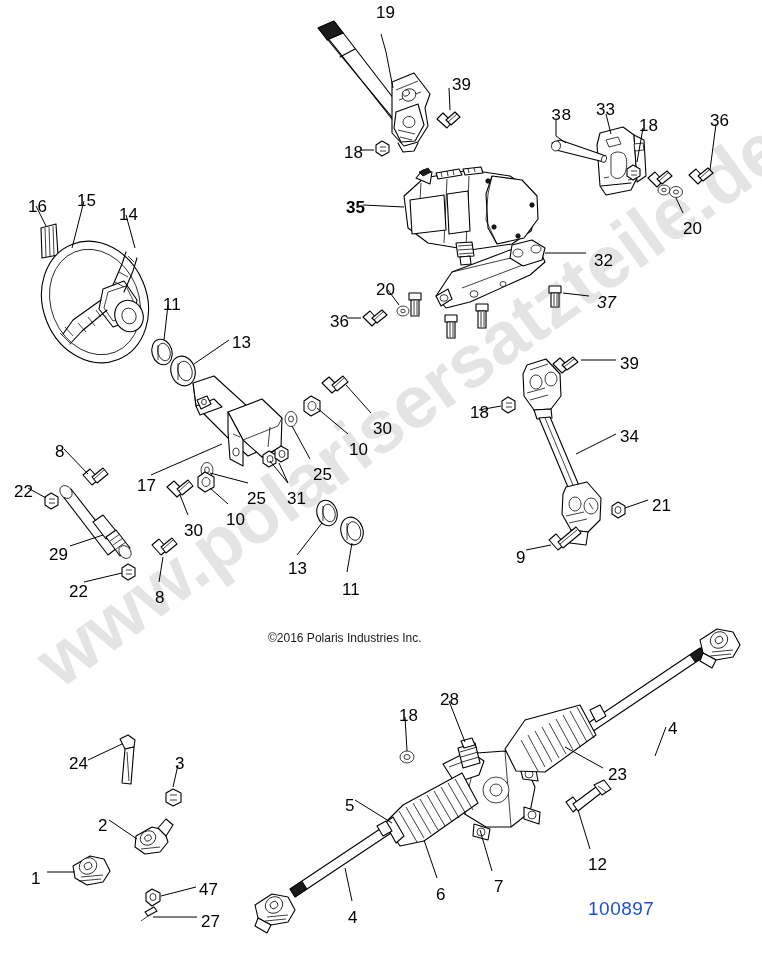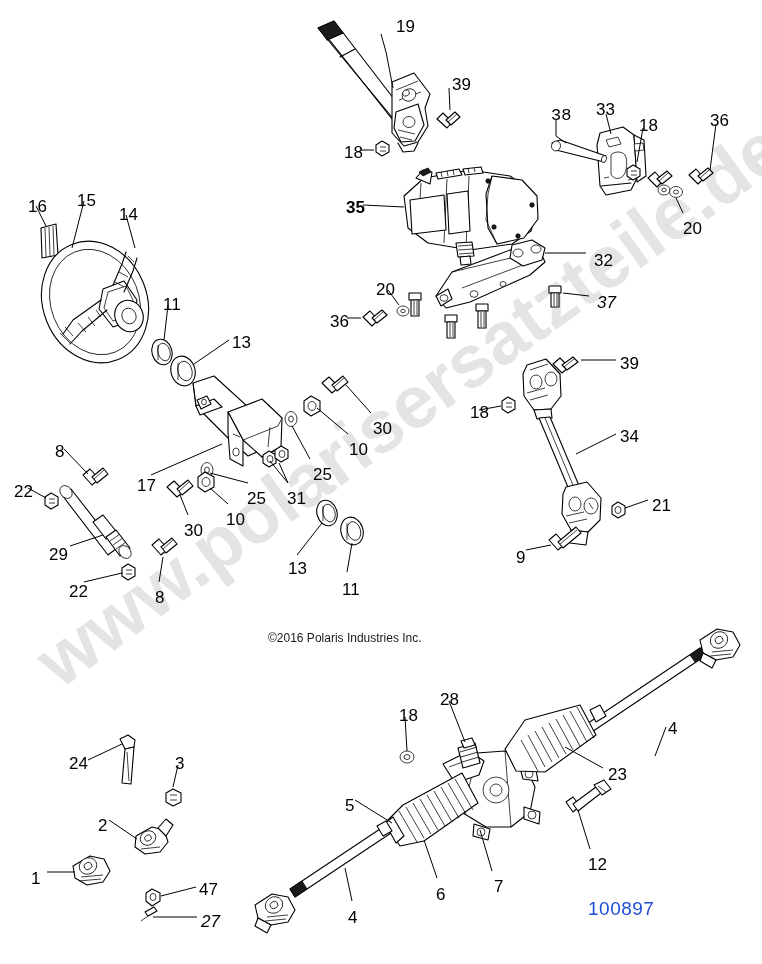--- a/index.html
+++ b/index.html
@@ -508,21 +508,21 @@
     <path d="M47,872 L75,872"></path>
     <path d="M437,878 L424,840"></path>
     <path d="M492,871 L480,830"></path>
     <path d="M196,887 L161,896"></path>
     <path d="M352,901 L345,868"></path>
     <path d="M197,917 L153,917"></path>
   </g>
 </svg>
 
 <div id="callout-layer">
-  <span class="callout" style="left:376px;top:18px;margin-left:20px;">19</span>
+  <span class="callout" style="left:376px;top:4px;">19</span>
   <span class="callout" style="left:452px;top:76px;">39</span>
   <span class="callout" style="left:344px;top:144px;">18</span>
   <span class="callout" style="left:551px;top:107px;font-family:Liberation Mono, monospace;">38</span>
   <span class="callout" style="left:596px;top:101px;">33</span>
   <span class="callout" style="left:639px;top:117px;">18</span>
   <span class="callout" style="left:710px;top:112px;">36</span>
   <span class="callout" style="left:683px;top:220px;">20</span>
   <span class="callout" style="left:346px;top:199px;font-weight:bold;">35</span>
   <span class="callout" style="left:594px;top:252px;">32</span>
   <span class="callout" style="left:376px;top:281px;">20</span>
@@ -560,17 +560,17 @@
   <span class="callout" style="left:175px;top:755px;">3</span>
   <span class="callout" style="left:608px;top:766px;">23</span>
   <span class="callout" style="left:345px;top:797px;">5</span>
   <span class="callout" style="left:98px;top:817px;">2</span>
   <span class="callout" style="left:588px;top:856px;">12</span>
   <span class="callout" style="left:31px;top:870px;">1</span>
   <span class="callout" style="left:436px;top:886px;">6</span>
   <span class="callout" style="left:494px;top:878px;">7</span>
   <span class="callout" style="left:199px;top:881px;">47</span>
   <span class="callout" style="left:348px;top:909px;">4</span>
-  <span class="callout" style="left:201px;top:913px;font-style:italic;">27</span>
+  <span class="callout" style="left:201px;top:913px;">27</span>
 </div>
 
 <div id="copyright" style="left:268px;top:631px;">©2016 Polaris Industries Inc.</div>
 <div id="partnum" style="left:588px;top:898px;">100897</div>
 
 </body></html>

